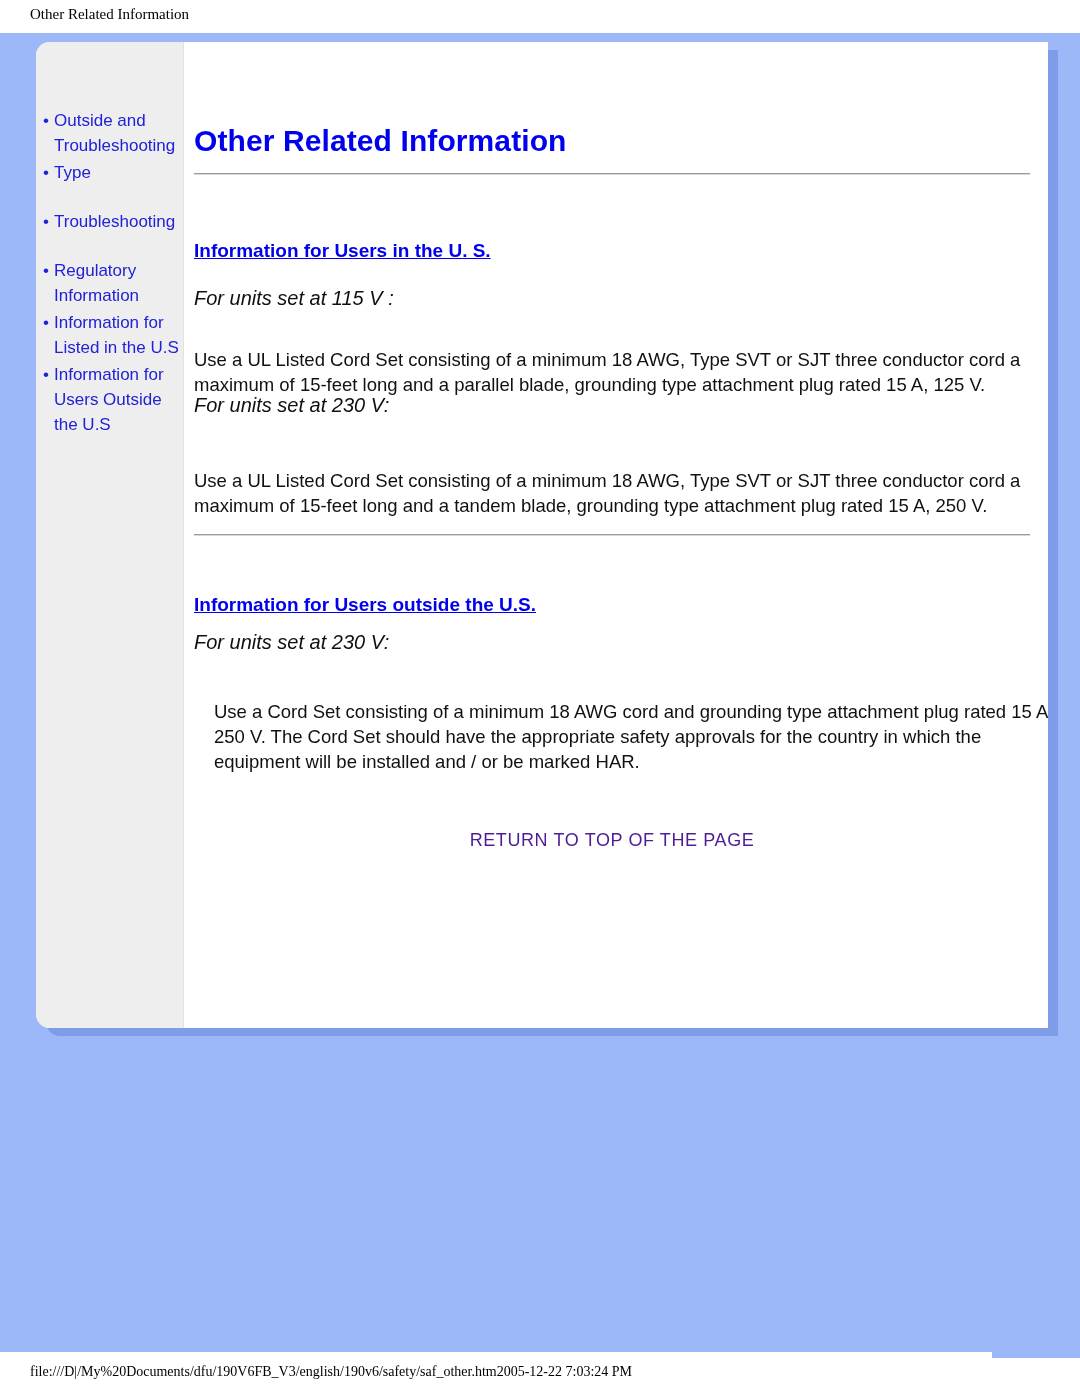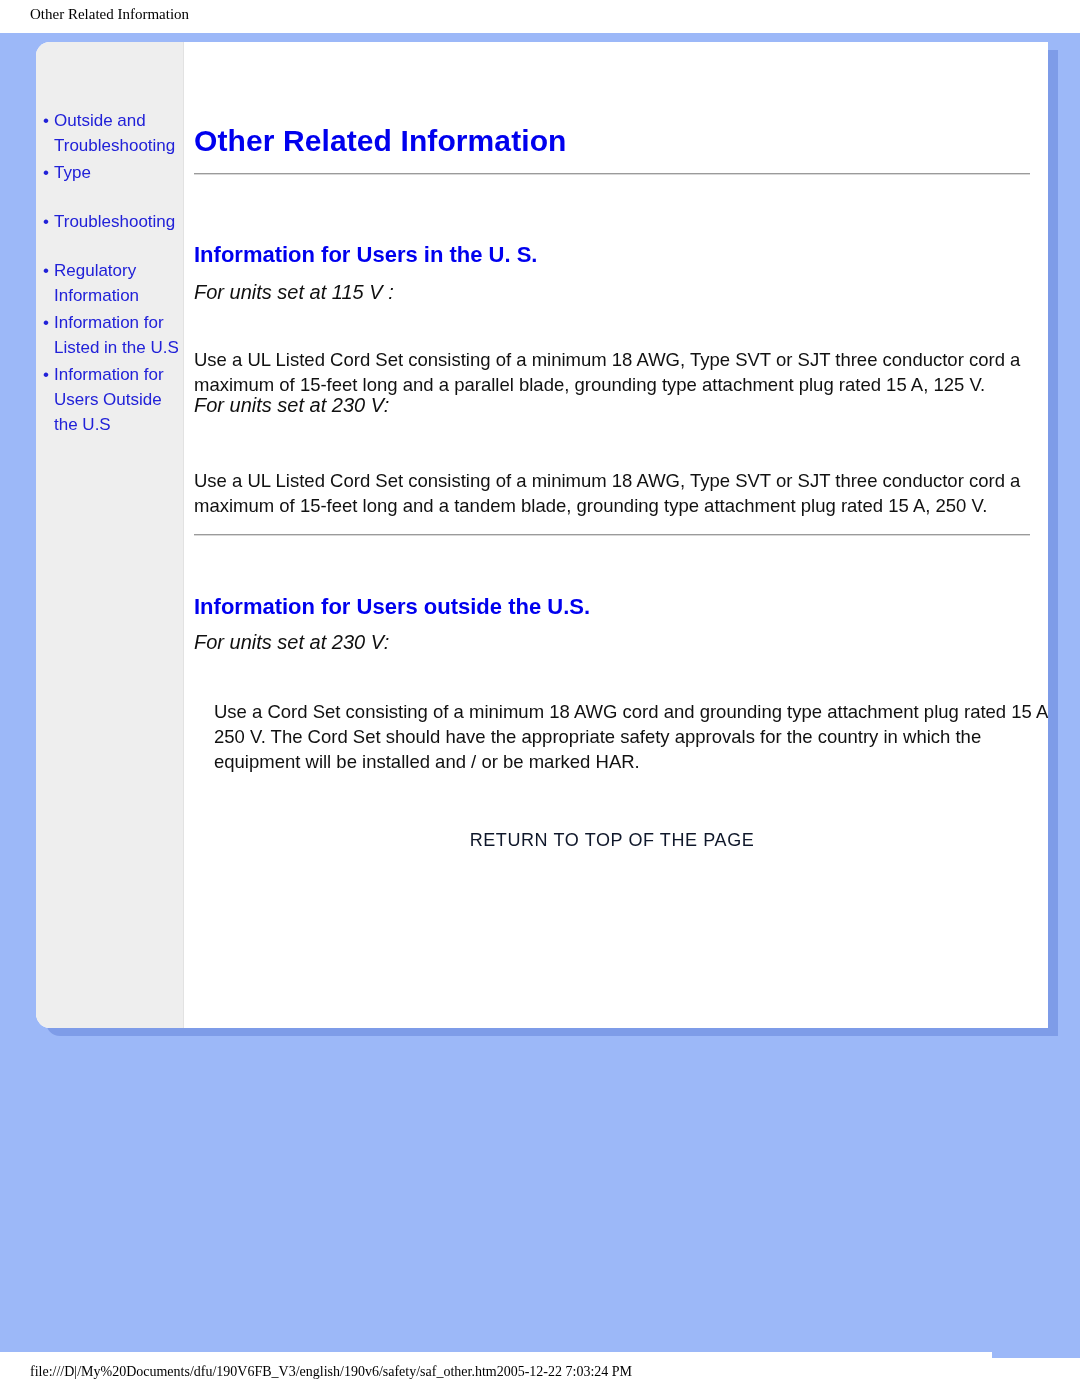--- a/index.html
+++ b/index.html
@@ -139,37 +139,38 @@
     width: 836px;
     height: 2px;
     background: linear-gradient(to bottom, #9b9b9b 0 1px, #d8d8d8 1px 2px);
   }
   .rule-1 { top: 131px; }
   .rule-2 { top: 492px; }
 
   .section-heading {
     position: absolute;
     left: 10px;
-    font-size: 22px;
+    font-size: 19px;
     font-weight: bold;
     color: #0000ee;
     white-space: nowrap;
+    text-decoration: underline;
   }
   .h-us      { top: 182px; }
   .h-nonus   { top: 537px; margin-top: 15px; }
 
   .sub-italic {
     position: absolute;
     left: 10px;
     font-size: 20px;
     font-style: italic;
     color: #101010;
     white-space: nowrap;
   }
-  .sub-115   { top: 239px; }
+  .sub-115   { top: 245px; }
   .sub-230a  { top: 352px; }
   .sub-230b  { top: 589px; }
 
   .para {
     position: absolute;
     left: 10px;
     width: 845px;
     font-size: 18.5px;
     line-height: 25px;
     color: #111111;
@@ -179,21 +180,21 @@
   .p-230b  { top: 638px; margin-left: 20px; }
 
   .return-top {
     position: absolute;
     left: 0;
     top: 788px;
     width: 856px;
     text-align: center;
     font-size: 18px;
     letter-spacing: 0.6px;
-    color: #0f172a;
+    color: #4c1d95;
     text-decoration: none;
     cursor: pointer;
   }
 
   
   .footer-strip {
     position: absolute;
     left: 0;
     top: 1352px;
     width: 992px;

